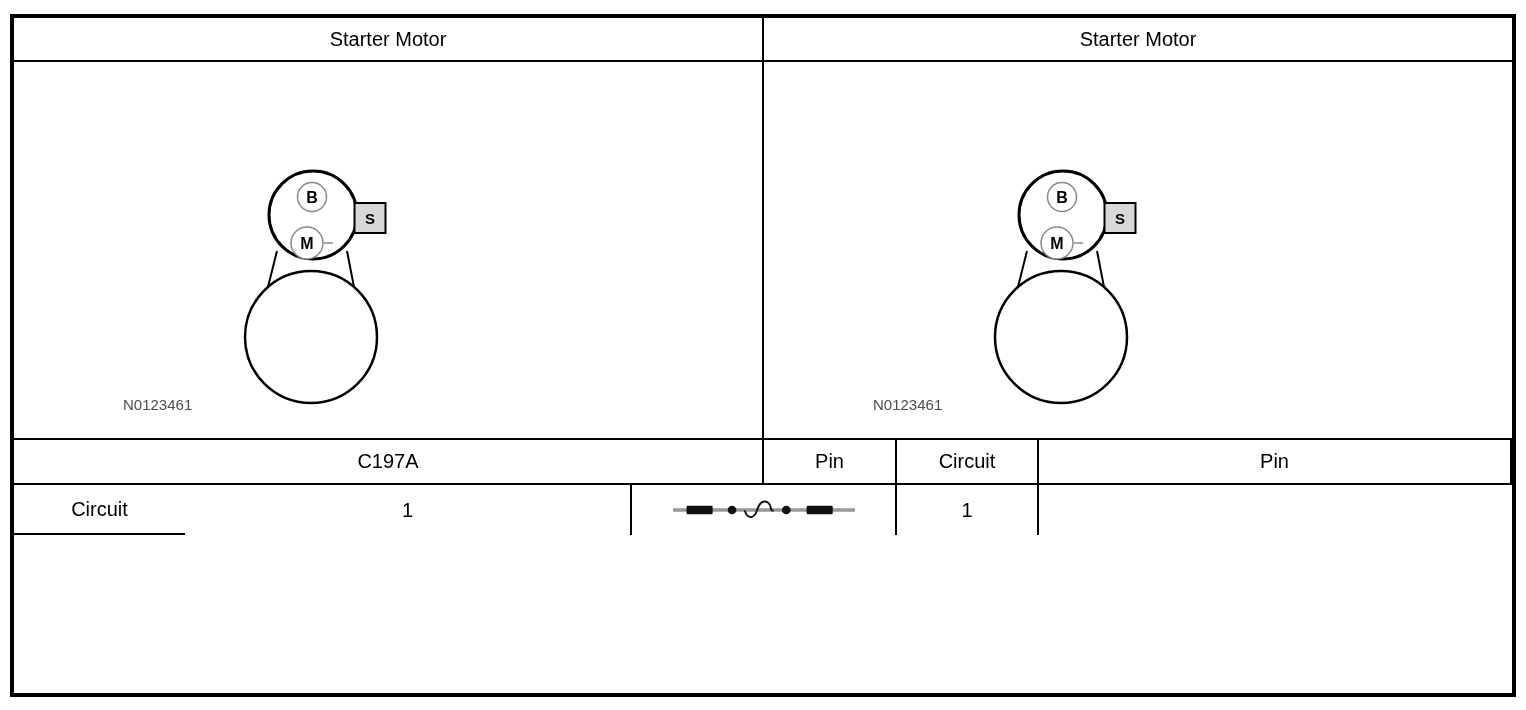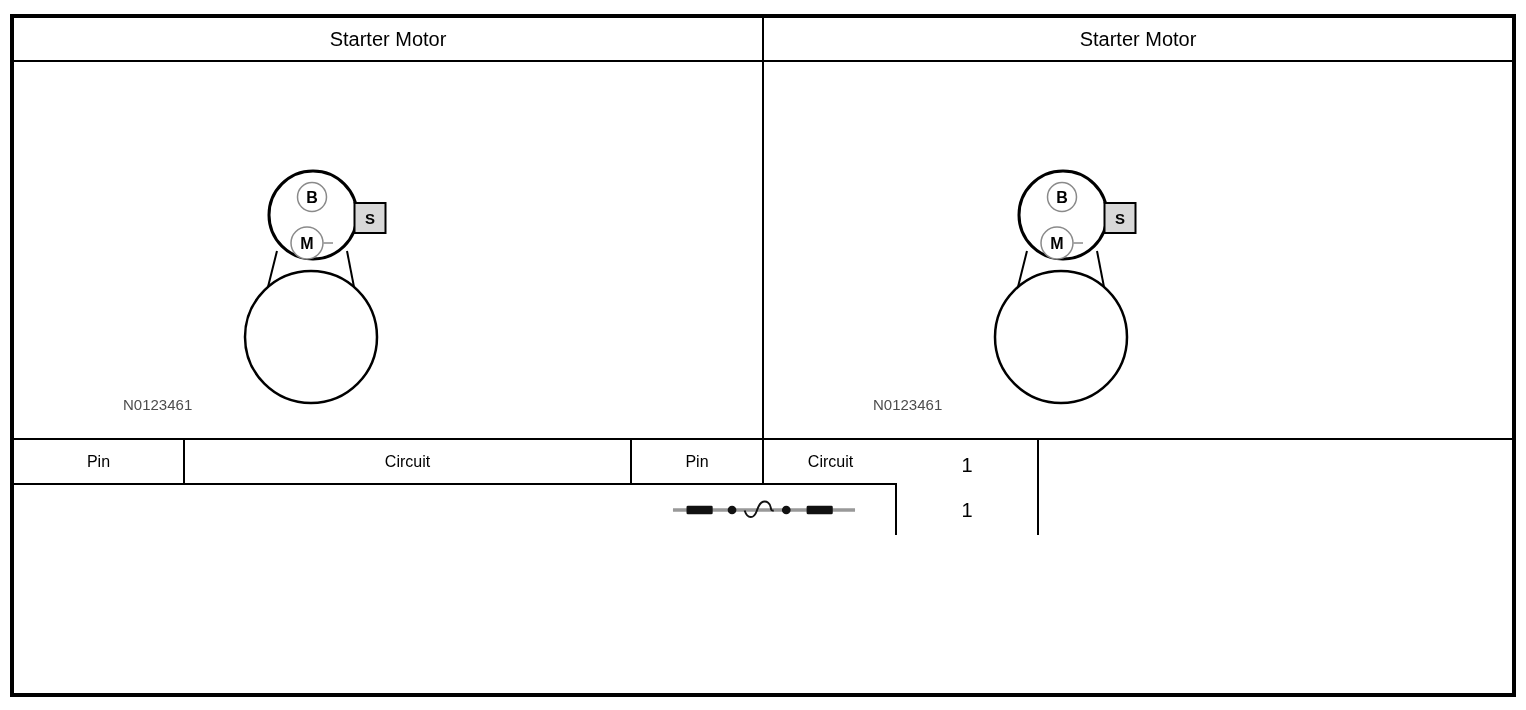--- a/index.html
+++ b/index.html
@@ -22,21 +22,21 @@
   }
   .cell { background: #fff; overflow: hidden; }
   .br { border-right: 2px solid #000; }
   .bb { border-bottom: 2px solid #000; }
   .c13 { grid-column: 1 / 4; }
   .c46 { grid-column: 4 / 7; }
   .c34 { grid-column: 3 / 5; }
   .center { display: flex; align-items: center; justify-content: center; }
   .title-cell { font-size: 20px; }
   .conn-cell  { font-size: 20px; }
-  .head-cell  { font-size: 16px; }
+  .head-cell  { font-size: 20px; }
   .data-cell  {
     font-size: 20px;
     display: flex; justify-content: center; align-items: flex-start;
     padding-top: 14px;
   }
   .meas-data-cell {
     display: flex; justify-content: center; align-items: center;
     padding-top: 0;
   }
   .diagram-cell { position: relative; }
@@ -84,20 +84,21 @@
       <text x="298" y="141" font-size="16" font-weight="bold" text-anchor="middle" fill="#000">B</text>
       <circle cx="293" cy="181" r="16" fill="#fff" stroke="#8a8a8a" stroke-width="1.5"></circle>
       <line x1="309.5" y1="181" x2="319" y2="181" stroke="#8a8a8a" stroke-width="1.5"></line>
       <text x="293" y="187" font-size="16" font-weight="bold" text-anchor="middle" fill="#000">M</text>
       <rect x="340.5" y="141" width="31" height="30" fill="#d8d8d8" stroke="#000" stroke-width="2"></rect>
       <text x="356" y="162" font-size="15" font-weight="bold" text-anchor="middle" fill="#000">S</text>
       <text x="109" y="348" font-size="15" fill="#4d4d4d">N0123461</text>
     </svg>
   </div>
 
+  <div class="cell br bb center conn-cell c13">C197A</div>
 
   <div class="cell br bb center head-cell">Pin</div>
   <div class="cell br bb center head-cell">Circuit</div>
   <div class="cell br bb center head-cell">Pin</div>
   <div class="cell bb center head-cell">Circuit</div>
 
   <div class="cell br data-cell">1</div>
   <div class="cell br data-cell meas-data-cell c34">
     <svg width="184" height="30" viewBox="0 0 190 30">
       <line x1="1" y1="15" x2="189" y2="15" stroke="#999999" stroke-width="3.5"></line>

